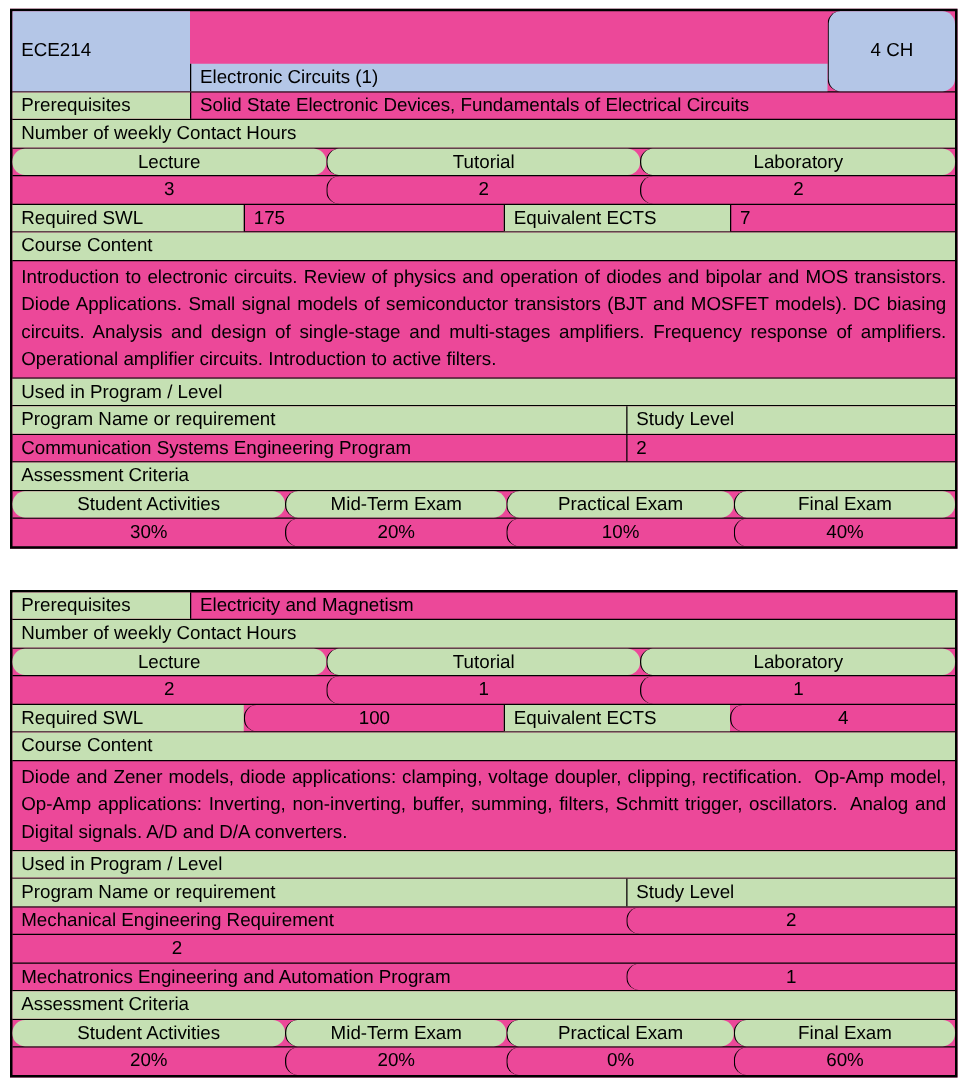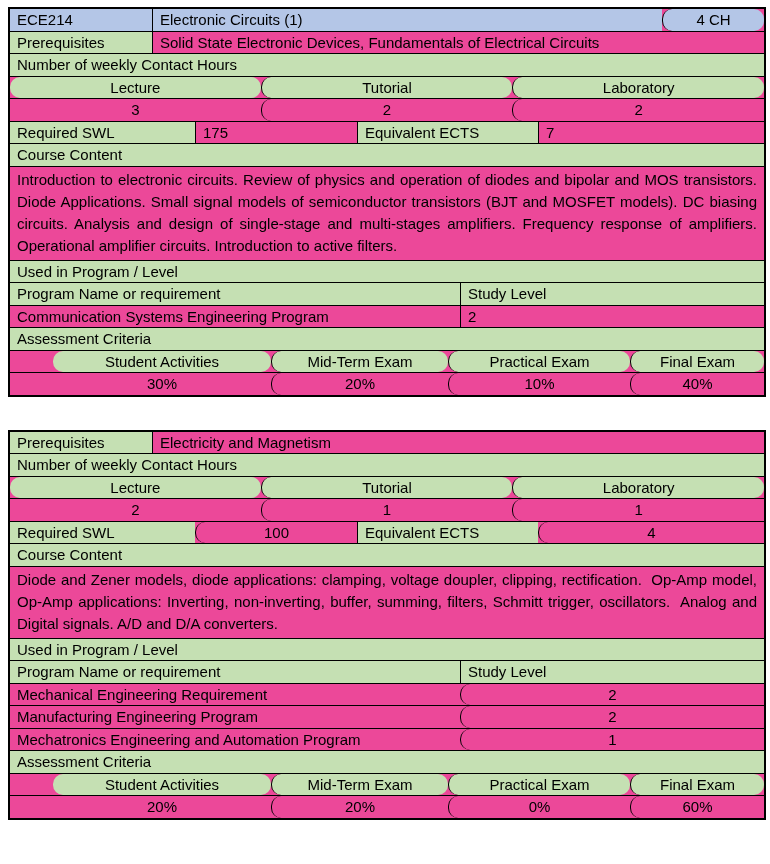--- a/index.html
+++ b/index.html
@@ -21,26 +21,26 @@
   }
   .c + .c{border-left:1.5px solid var(--border);}
   .g{background:var(--green);}
   .b{background:var(--blue);}
   .ctr{justify-content:center; padding:0 2px;border-radius:10px;}
   .para{
     display:block; white-space:pre-wrap; text-align:justify;
     line-height:22px; padding:2px 7px 3px 7px; min-height:0;
   }
   
-  .w-code{width:142px;} .w-title{flex:1;} .w-credit{width:102px;}
+  .w-code{width:142px;} .w-title{flex:1;margin-top:42px;} .w-credit{width:102px;}
   .w-prev{flex:1;}
   .w3{flex:1;}
-  .ws1{width:185px;text-align:center;} .ws2{width:162px;} .ws3{width:181px;} .ws4{flex:1;}
-  .wn{flex:1;} .wl{width:304px;}
-  .wa1{width:218px;margin-left:43px;} .wa2{width:177px;} .wa3{width:182px;} .wa4{flex:1;}
+  .ws1{width:185px;text-align:center;} .ws2{width:208px;} .ws3{width:181px;} .ws4{flex:1;}
+  .wn{flex:1;} .wl{width:263px;}
+  .wa1{width:218px;} .wa2{width:177px;} .wa3{width:182px;} .wa4{flex:1;}
   .full{flex:1;}
   .gap{height:33px;}
 </style>
 </head>
 <body>
 
 <div class="tbl">
   <div class="r">
     <div class="c b w-code">ECE214</div>
     <div class="c b w-title">Electronic Circuits (1)</div>
@@ -140,21 +140,20 @@
   </div>
   <div class="r">
     <div class="c g wn">Program Name or requirement</div>
     <div class="c g wl">Study Level</div>
   </div>
   <div class="r">
     <div class="c wn">Mechanical Engineering Requirement</div>
     <div class="c wl ctr">2</div>
   </div>
   <div class="r">
-    <div class="c wn">Manufacturing Engineering Program</div>
     <div class="c wl ctr">2</div>
   </div>
   <div class="r">
     <div class="c wn">Mechatronics Engineering and Automation Program</div>
     <div class="c wl ctr">1</div>
   </div>
   <div class="r">
     <div class="c g full">Assessment Criteria</div>
   </div>
   <div class="r">

